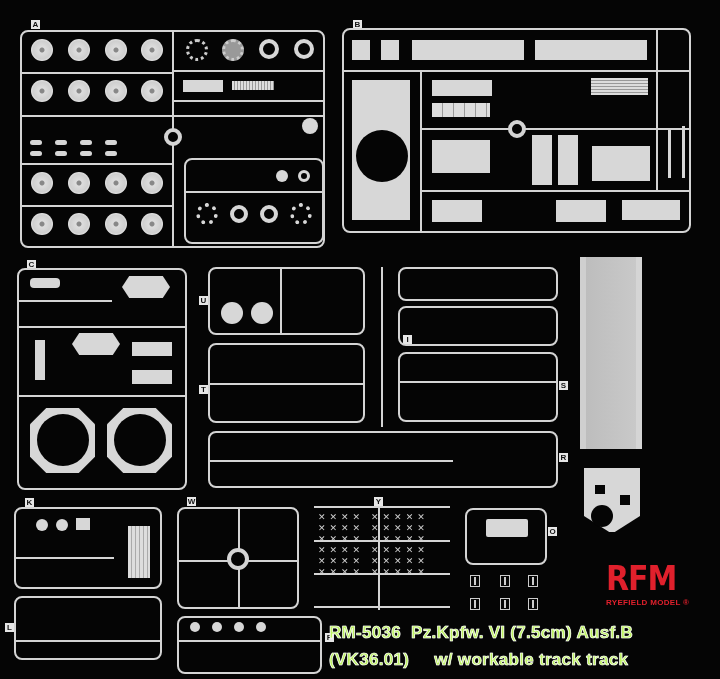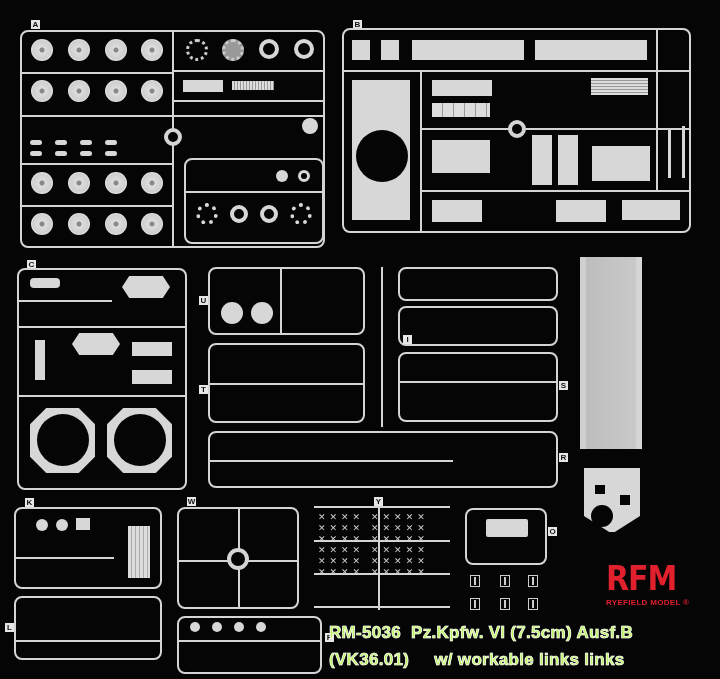--- a/index.html
+++ b/index.html
@@ -221,13 +221,13 @@
     <div class="link" style="left:528px;top:575px;"></div>
   <div class="link" style="left:470px;top:598px;"></div>
     <div class="link" style="left:500px;top:598px;"></div>
     <div class="link" style="left:528px;top:598px;"></div>
 </div>
 
 <div class="logo" style="left:606px;top:560px;">RFM</div>
 <div class="brand" style="left:606px;top:598px;">RYEFIELD MODEL ®</div>
 
 <div class="title" style="left:329px;top:623px;">RM-5036  Pz.Kpfw. VI (7.5cm) Ausf.B</div>
-<div class="title" style="left:329px;top:650px;">(VK36.01)     w/ workable links links</div>
+<div class="title" style="left:329px;top:650px;">(VK36.01)     w/ workable track track</div>
 
 </body></html>

